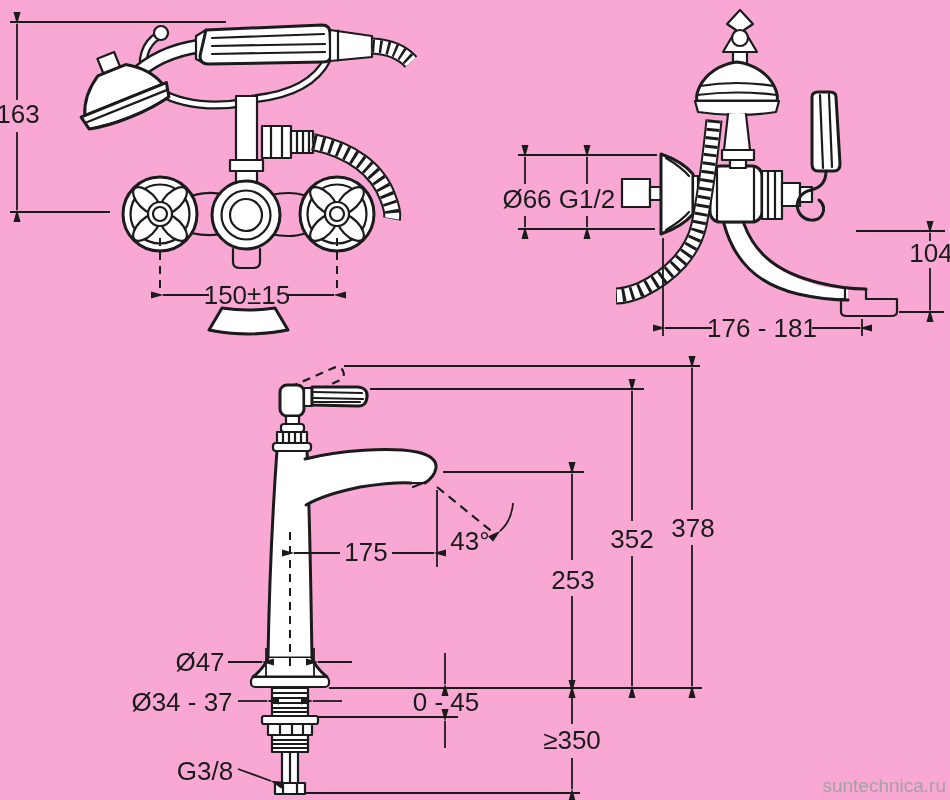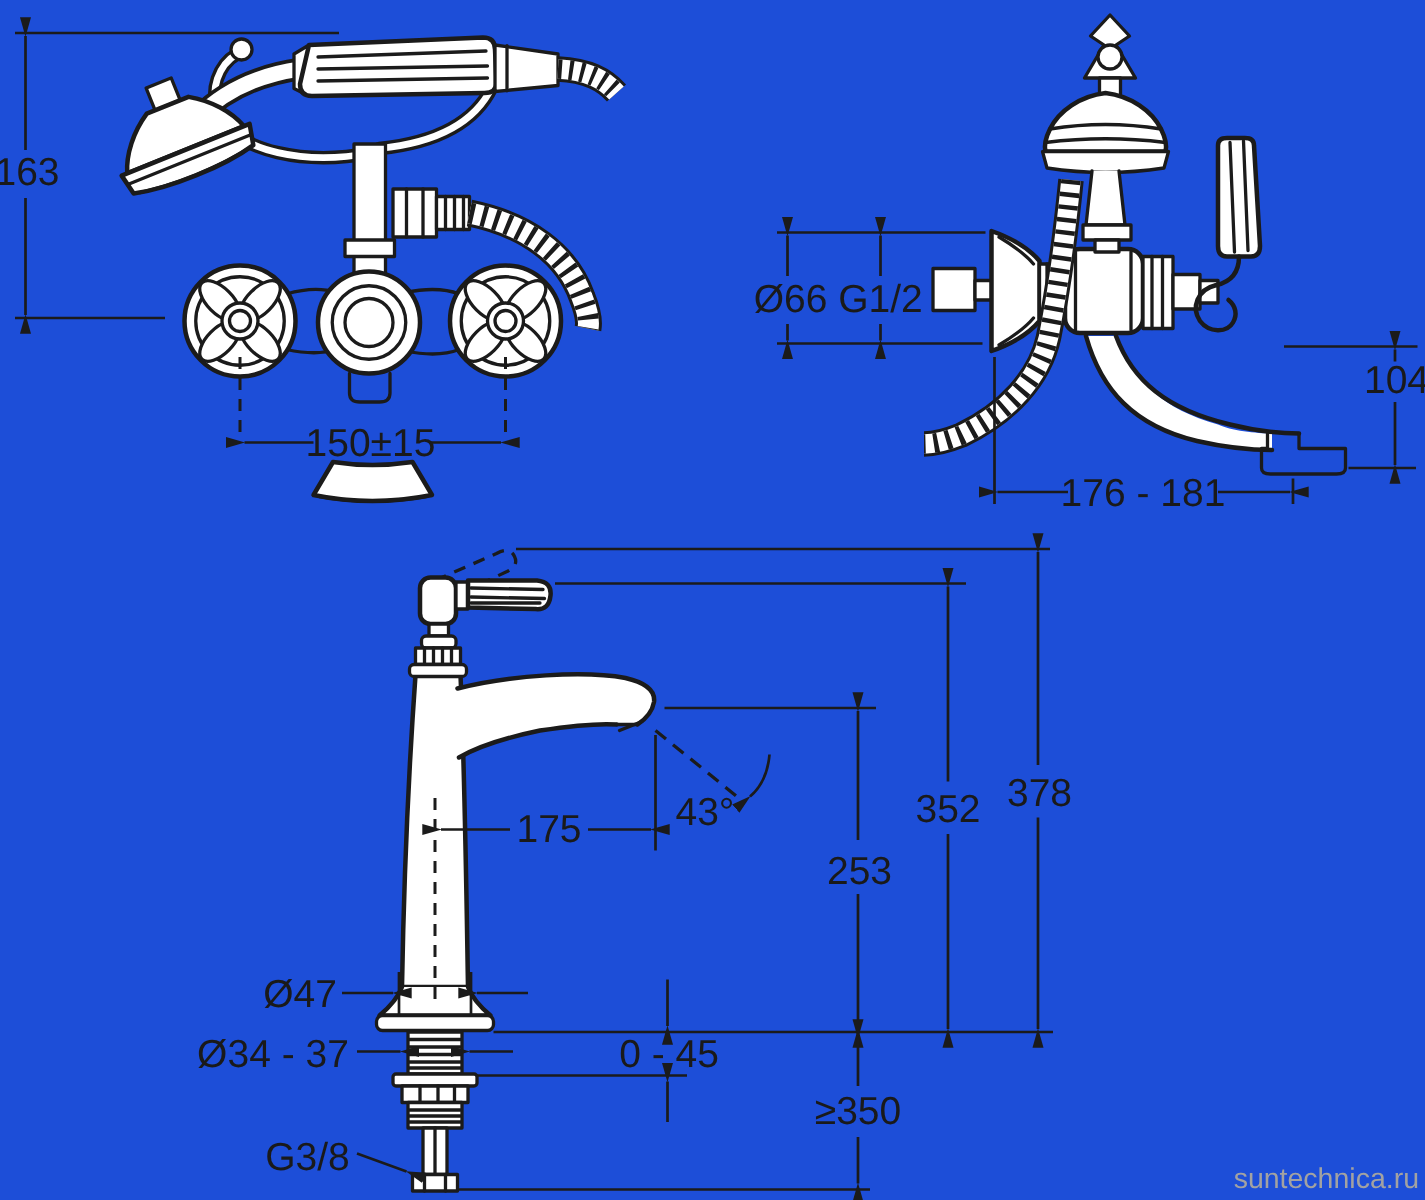--- a/index.html
+++ b/index.html
@@ -1,16 +1,16 @@
 <!DOCTYPE html>
 <html><head>
 <meta charset="utf-8">
 <style>
   html,body{margin:0;padding:0;background:#ffffff;}
-  .canvas{position:relative;width:950px;height:800px;background:#1d4ed8;overflow:hidden;
+  .canvas{position:relative;width:950px;height:800px;background:#f9a8d4;overflow:hidden;
           font-family:"Liberation Sans", sans-serif;}
   svg{display:block;}
   .dim-text{font-family:"Liberation Sans", sans-serif;font-size:26px;fill:#1a1a1a;}
   .mark{font-family:"Liberation Sans", sans-serif;font-size:19px;fill:#a2a2a2;}
   .ln{stroke:#1b1b1b;stroke-width:1.8;fill:none;}
   .ol{stroke:#1b1b1b;stroke-width:3;fill:none;stroke-linejoin:round;stroke-linecap:round;}
   .ol2{stroke:#1b1b1b;stroke-width:2.2;fill:none;stroke-linejoin:round;stroke-linecap:round;}
   .wh{fill:#ffffff;}
   .dash{stroke:#1b1b1b;stroke-width:2;fill:none;stroke-dasharray:8 6;}
 </style>

